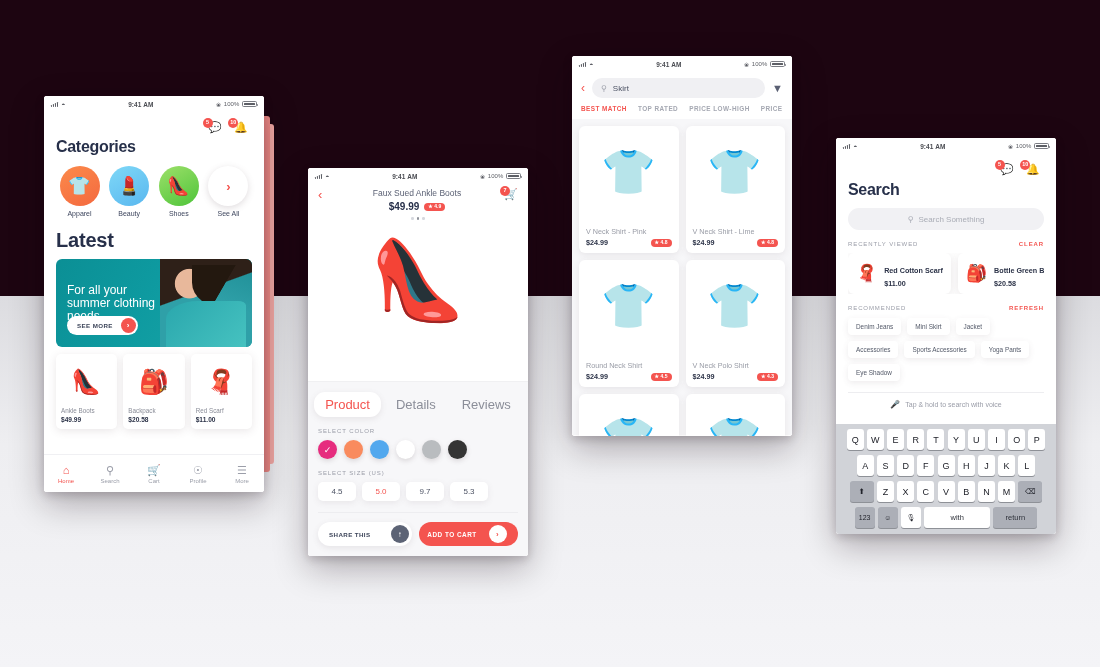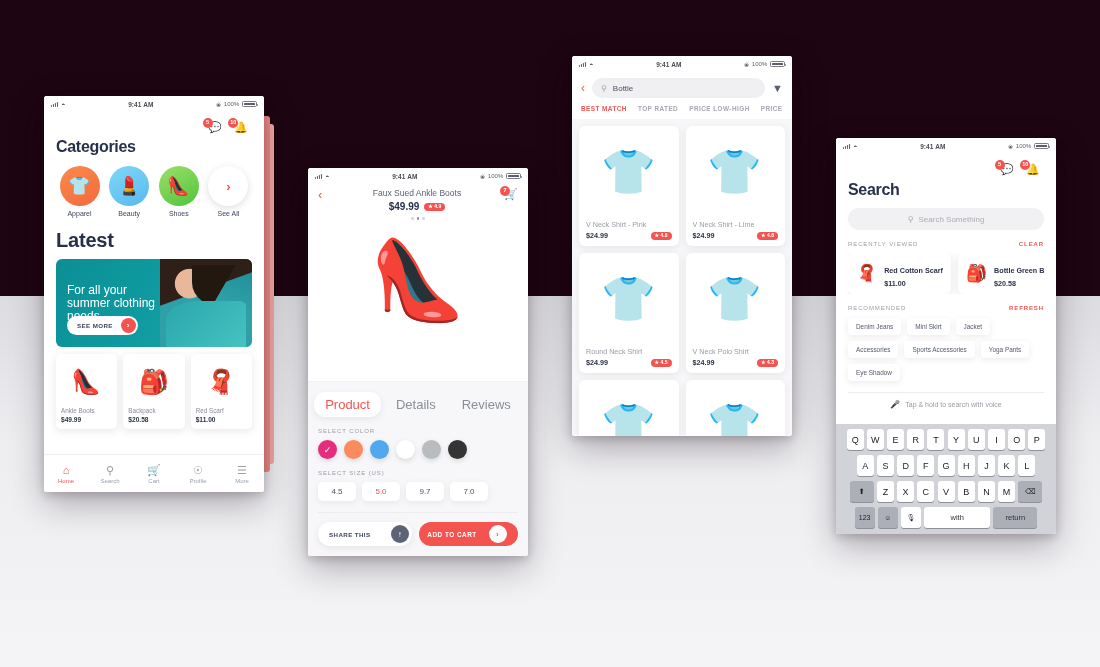--- a/index.html
+++ b/index.html
@@ -157,21 +157,21 @@
   .s3-field { flex:1; background:#f0f0f3; border-radius:12px; height:20px; display:flex; align-items:center; gap:6px; padding:0 9px;}
   .s3-field .q { font-size:8px; color:#a0a3ad;}
   .s3-field .v { font-size:8px; color:#4b5163;}
   .s3-filter { font-size:11px; color:#5a6073;}
   .s3-sorts { display:flex; gap:11px; padding:3px 9px 7px; overflow:hidden; white-space:nowrap;}
   .s3-sort { font-size:6.4px; letter-spacing:.45px; color:#a5a8b2; font-weight:bold;}
   .s3-sort.on { color:#f4544f; }
   .s3-grid { background:#f7f7f9; padding:7px; display:grid; grid-template-columns:1fr 1fr; gap:7px; height:316px; align-content:start;}
   .gcard { background:#fff; border-radius:6px; box-shadow:0 2px 7px rgba(90,70,80,.10); padding:7px 7px 6px; }
   .gcard .gh { height:78px; display:flex; align-items:center; justify-content:center; font-size:44px;}
-  .gcard .gn { font-size:7.2px; color:#999ca6; margin-top:9px;}
+  .gcard .gn { font-size:7.2px; color:#999ca6; margin-top:16px;}
   .gcard .gr { display:flex; align-items:center; justify-content:space-between; margin-top:2px;}
   .gcard .gp { font-size:7.2px; font-weight:bold; color:#2b3247;}
 
   
   #screen4 { left: 836px; top: 138px; width: 220px; height: 396px; }
   .s4-body { padding:0 12px; }
   .s4-title { font-size:16px; font-weight:bold; color:#27304a; letter-spacing:-.3px; margin-top:2px;}
   .s4-field { margin-top:9px; background:#f1f1f4; border-radius:13px; height:22px; display:flex; align-items:center; justify-content:center; gap:5px;}
   .s4-field .q { font-size:8px; color:#aaadb6;}
   .s4-field .ph { font-size:8px; color:#aaadb6;}
@@ -377,21 +377,21 @@
       <div class="sw" style="background:#ffffff"></div>
       <div class="sw" style="background:#b9bcbf"></div>
       <div class="sw" style="background:#343434"></div>
     </div>
 
     <div class="sect-lbl">SELECT SIZE (US)</div>
     <div class="sizes">
       <div class="size">4.5</div>
       <div class="size on">5.0</div>
       <div class="size">9.7</div>
-      <div class="size">7.0</div>
+      <div class="size">5.3</div>
     </div>
 
     <div class="s2-actions">
       <div class="share-btn">
         <span>SHARE THIS</span>
         <span class="dot">↑</span>
       </div>
       <div class="cart-btn">
         <span>ADD TO CART</span>
         <span class="dot">›</span>
@@ -418,21 +418,21 @@
       <span style="font-size:6px">❀</span>
       <span style="font-size:6px">100%</span>
       <span class="batt"></span>
     </div>
   </div>
 
   <div class="s3-search">
     <div class="s3-back">‹</div>
     <div class="s3-field">
       <span class="q">⚲</span>
-      <span class="v">Bottle</span>
+      <span class="v">Skirt</span>
     </div>
     <div class="s3-filter">▼</div>
   </div>
 
   <div class="s3-sorts">
     <div class="s3-sort on">BEST MATCH</div>
     <div class="s3-sort">TOP RATED</div>
     <div class="s3-sort">PRICE LOW-HIGH</div>
     <div class="s3-sort">PRICE</div>
   </div>

